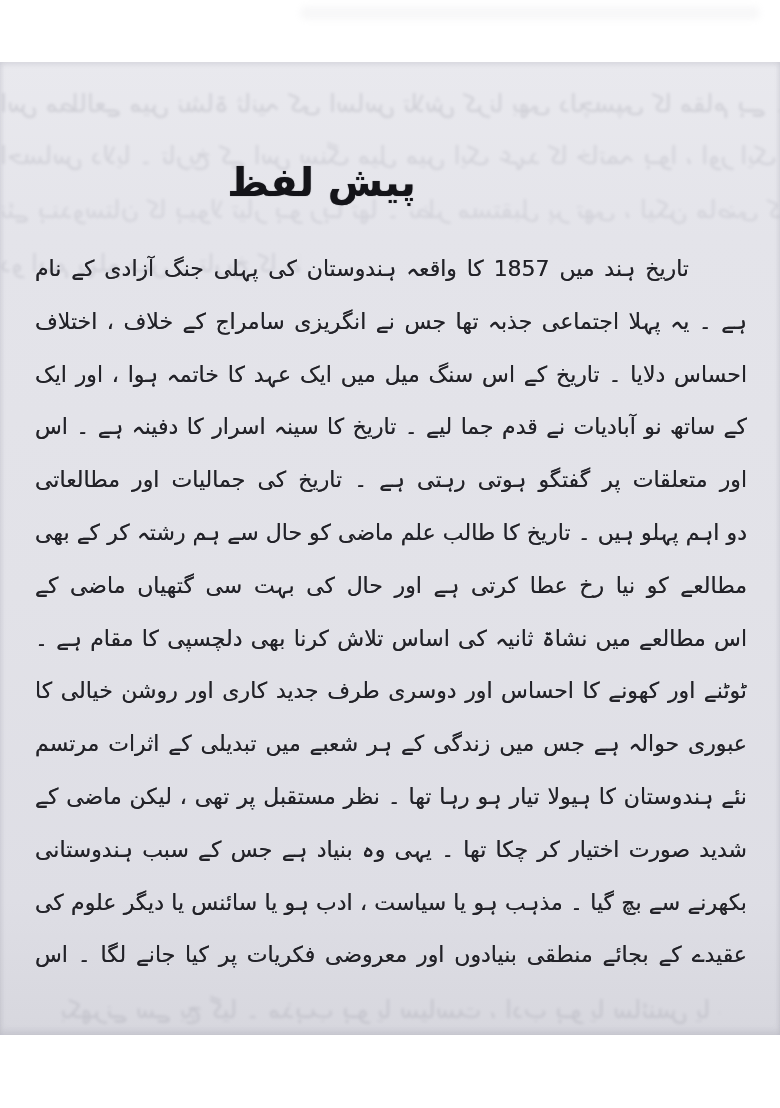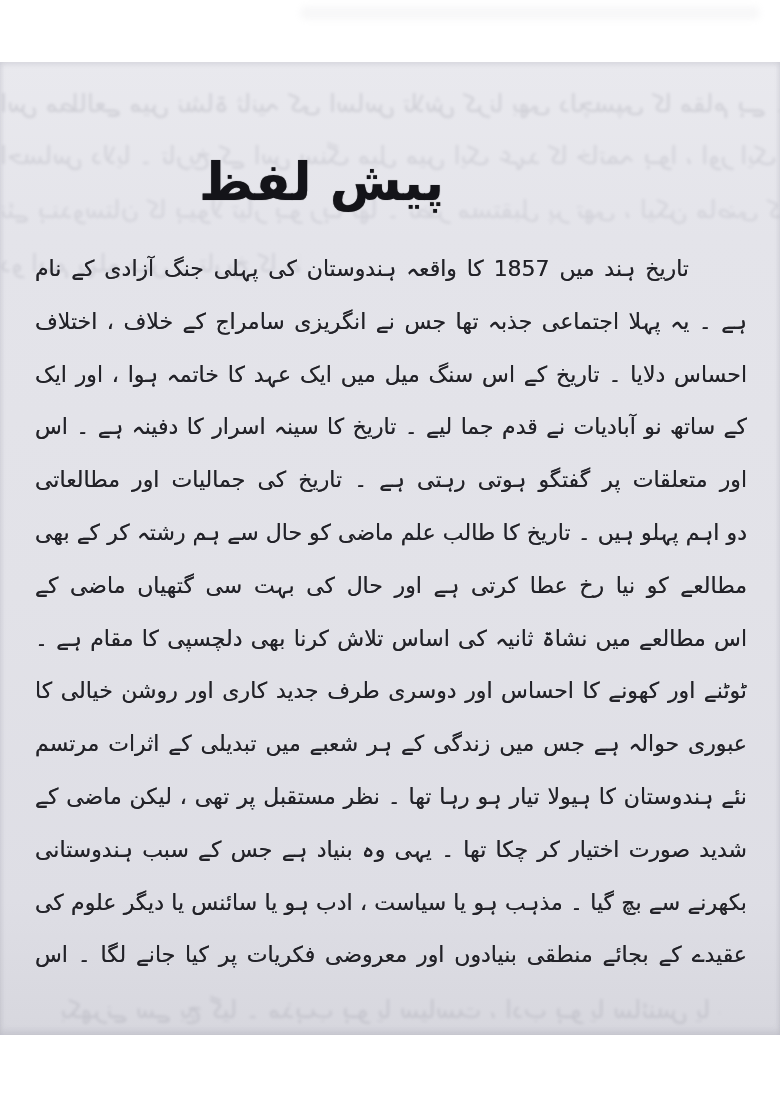--- a/index.html
+++ b/index.html
@@ -33,21 +33,21 @@
   .ghost.g1 { top:22px; }
   .ghost.g2 { top:74px; opacity:0.17; }
   .ghost.g3 { top:128px; opacity:0.15; }
   .ghost.g4 { top:182px; width:300px; opacity:0.16; }
   .ghost.gb { top:928px; left:60px; width:660px; opacity:0.18; }
   
   .title {
     position:absolute; top:70px; left:0; width:643px; height:100px;
     text-align:center;
     direction:rtl;
-    font-size:52px; font-weight:bold;
+    font-size:40px; font-weight:bold;
     color:#141419;
     line-height:100px;
     letter-spacing:1px;
     text-shadow:0 0 1px rgba(0,0,0,0.55);
   }
   
   .body-text {
     position:absolute; top:181px; right:33px; left:35px;
     direction:rtl;
     color:#222228;

